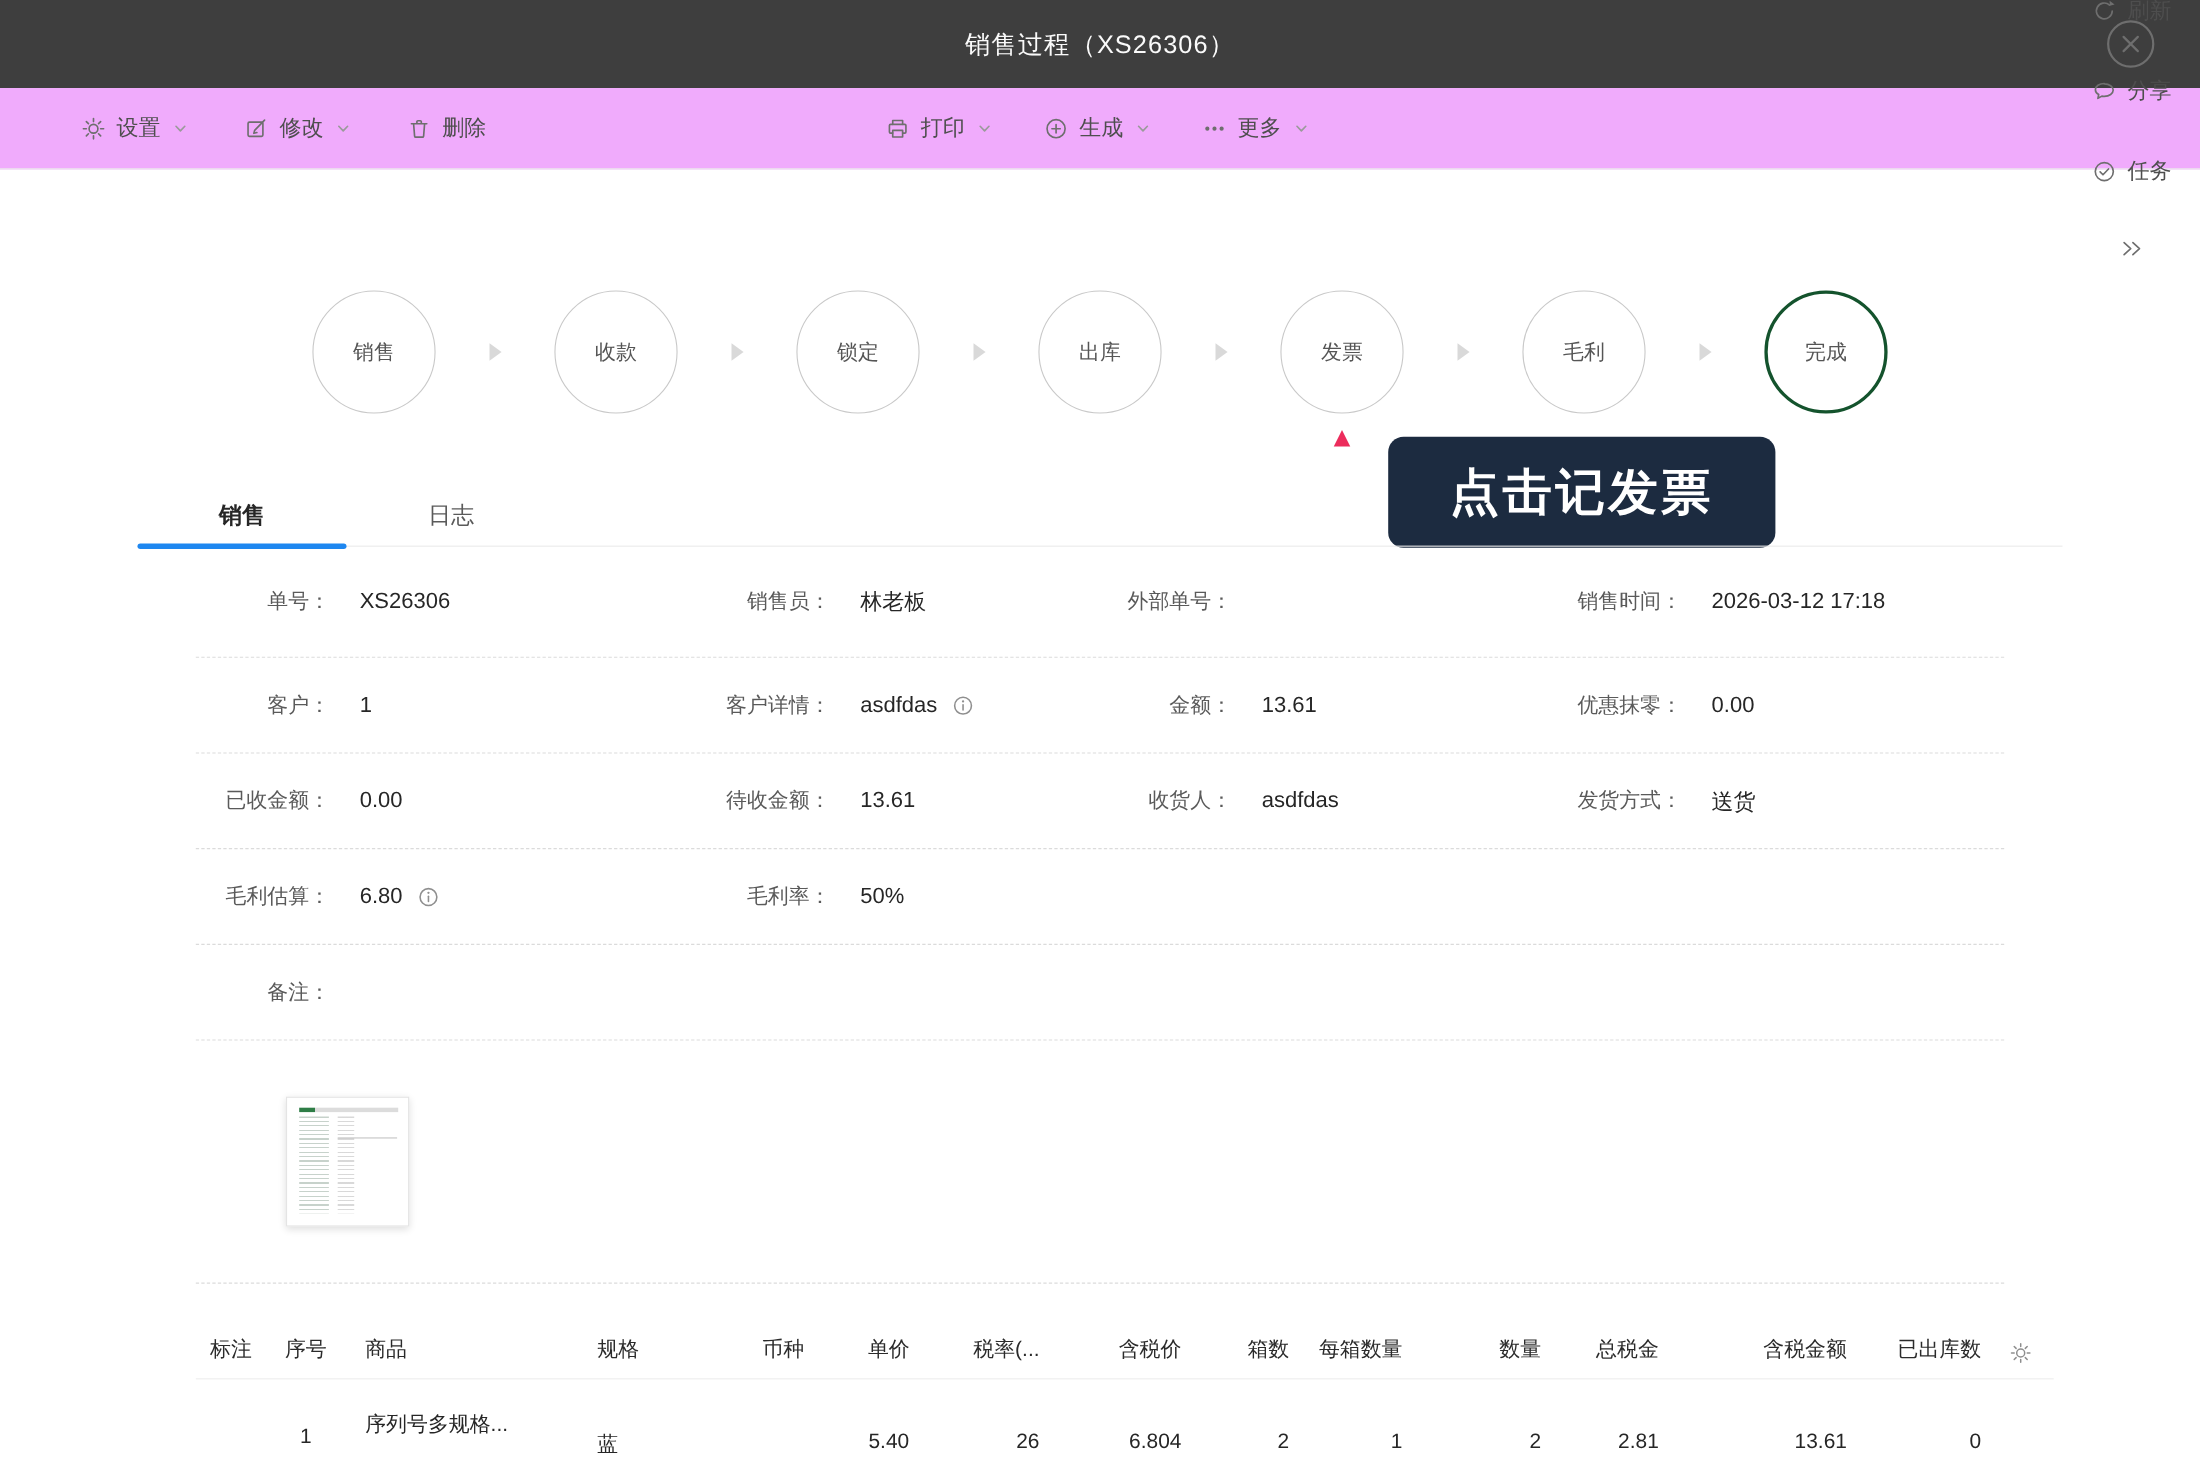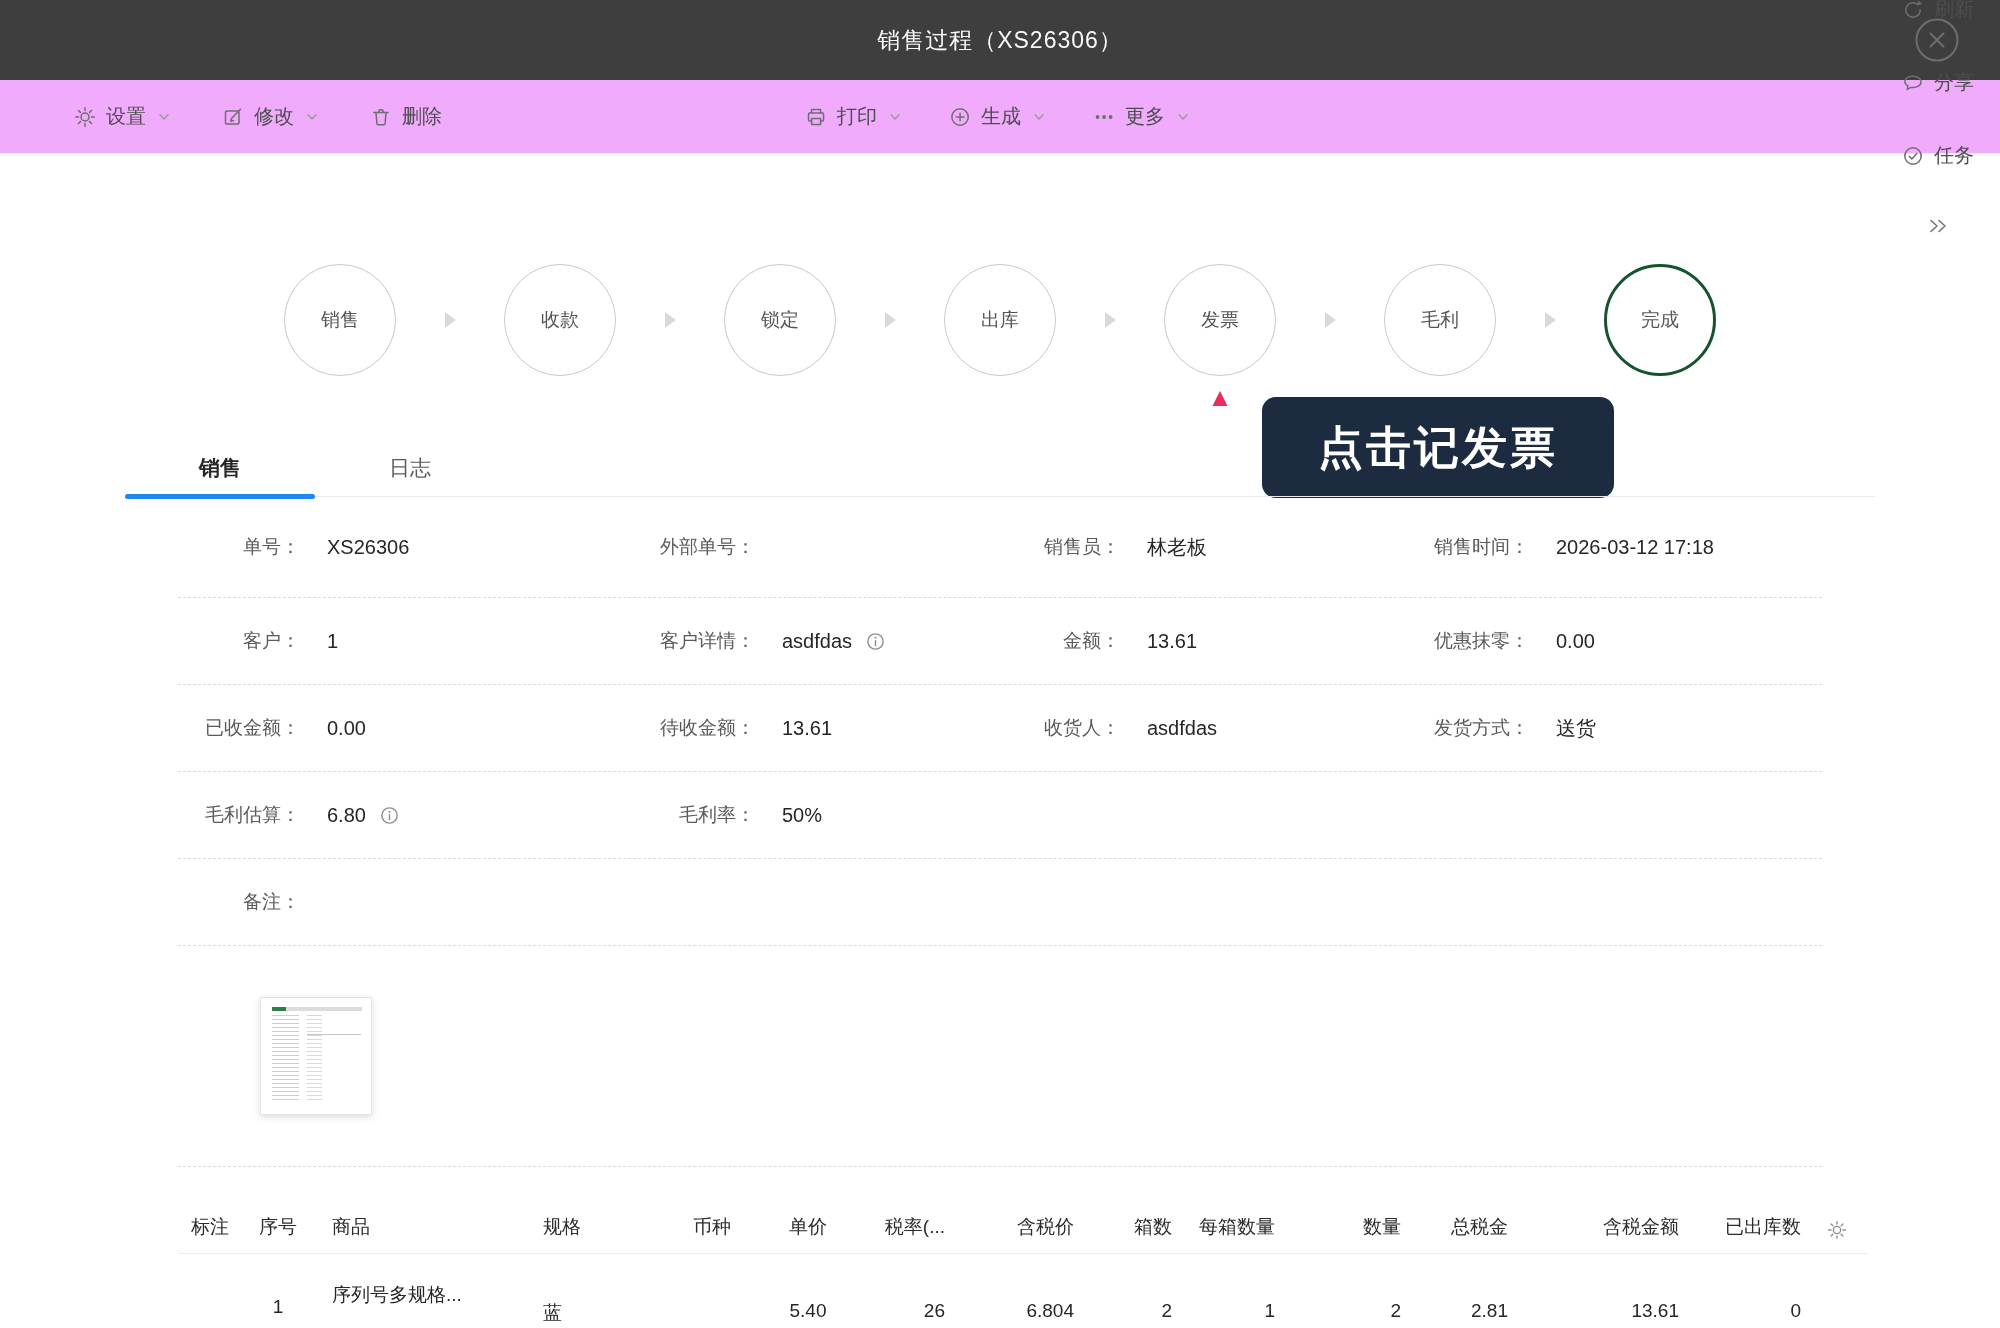--- a/index.html
+++ b/index.html
@@ -333,26 +333,26 @@
   </div>
 
   <div class="form">
 
     <div class="form-row r1">
       <div class="form-cell">
         <span class="f-label">单号：</span>
         <span class="f-value">XS26306</span>
       </div>
       <div class="form-cell">
+        <span class="f-label">销售员：</span>
+        <span class="f-value">林老板</span>
+      </div>
+      <div class="form-cell">
         <span class="f-label">外部单号：</span>
         <span class="f-value"></span>
-      </div>
-      <div class="form-cell">
-        <span class="f-label">销售员：</span>
-        <span class="f-value">林老板</span>
       </div>
       <div class="form-cell">
         <span class="f-label">销售时间：</span>
         <span class="f-value">2026-03-12 17:18</span>
       </div>
     </div>
 
     <div class="form-row rn">
       <div class="form-cell">
         <span class="f-label">客户：</span>

